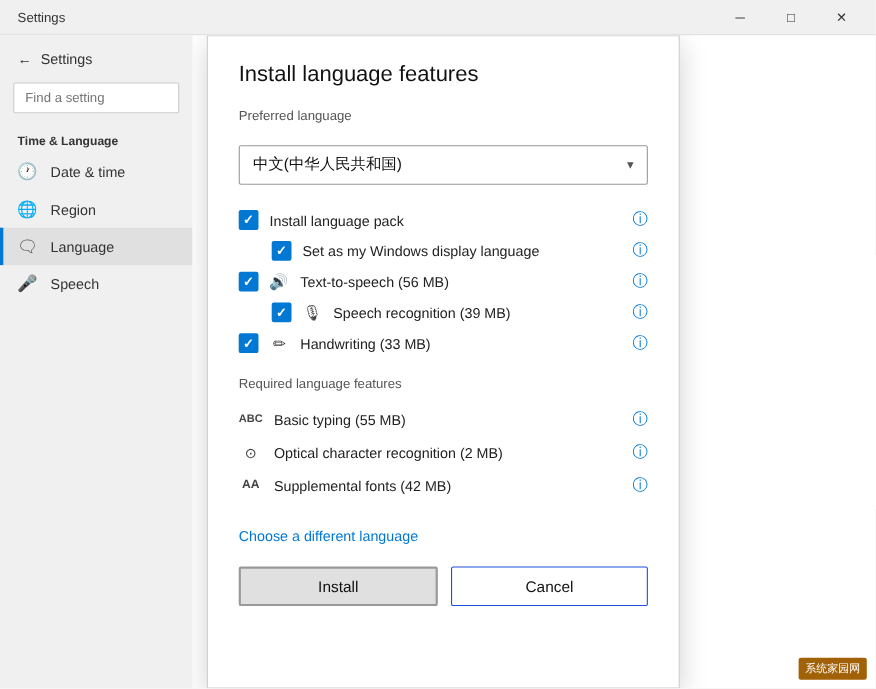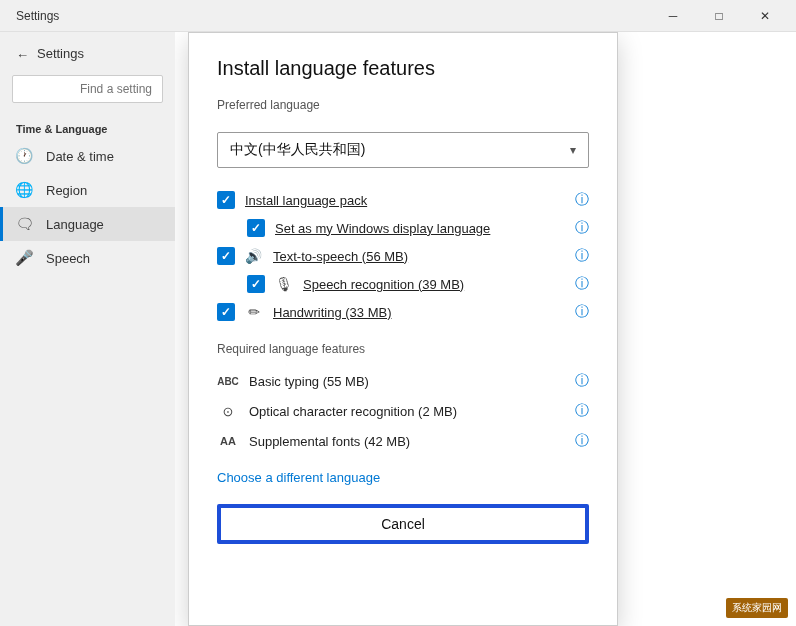--- a/index.html
+++ b/index.html
@@ -72,21 +72,20 @@
     }
     .sidebar-search {
       margin: 8px 12px;
       padding: 6px 10px;
       border: 1px solid #ccc;
       border-radius: 2px;
       font-size: 12px;
       color: #666;
       background: white;
       width: calc(100% - 24px);
-      text-align: right;
     }
     .sidebar-section-header {
       font-size: 11px;
       font-weight: 600;
       color: #333;
       padding: 12px 16px 4px 16px;
     }
     .sidebar-item {
       display: flex;
       align-items: center;
@@ -200,21 +199,20 @@
       font-size: 14px;
       color: #444;
       flex-shrink: 0;
       width: 18px;
       text-align: center;
     }
     .feature-label {
       font-size: 13px;
       color: #222;
       flex: 1;
-      text-decoration: underline;
     }
     .info-icon {
       color: #0078d4;
       font-size: 14px;
       cursor: pointer;
     }
 
     .required-section {
       margin-top: 4px;
     }
@@ -238,21 +236,21 @@
       font-size: 13px;
       color: #222;
       flex: 1;
     }
 
     .choose-link {
       color: #0078d4;
       font-size: 13px;
       text-decoration: none;
       cursor: pointer;
-      margin-top: 14px;
+      margin-top: 24px;
       display: inline-block;
     }
 
     .modal-footer {
       display: flex;
       gap: 12px;
       margin-top: 18px;
     }
     .btn-install {
       flex: 1;
@@ -262,21 +260,21 @@
       border-radius: 2px;
       font-size: 14px;
       color: #111;
       cursor: pointer;
       text-align: center;
     }
     .btn-cancel {
       flex: 1;
       padding: 8px 0;
       background: white;
-      border: 4px solid #1d4ed8;
+      border: 1px solid #1d4ed8;
       border-radius: 2px;
       font-size: 14px;
       color: #111;
       cursor: pointer;
       text-align: center;
     }
 
     
     .watermark {
       position: absolute;
@@ -405,20 +403,21 @@
             <span class="req-icon" style="font-size:11px;font-weight:bold;">AA</span>
             <span class="req-label">Supplemental fonts (42 MB)</span>
             <span class="info-icon">ⓘ</span>
           </li>
         </ul>
       </div>
 
       <a class="choose-link">Choose a different language</a>
 
       <div class="modal-footer">
+        <button class="btn-install">Install</button>
         <button class="btn-cancel">Cancel</button>
       </div>
     </div>
 
     <div class="watermark">
       <span>系统家园网</span>
     </div>
   </div>
 </div>
 

